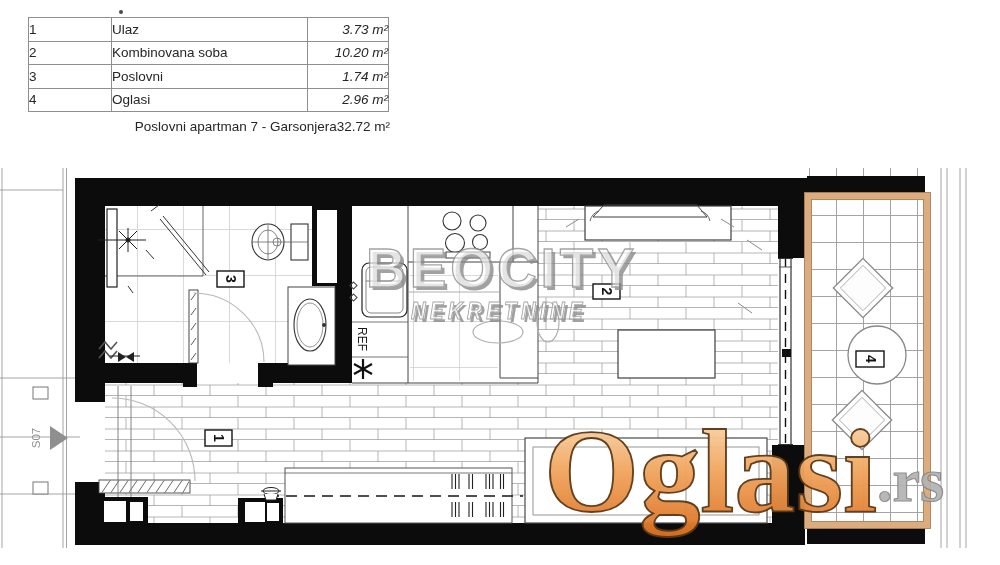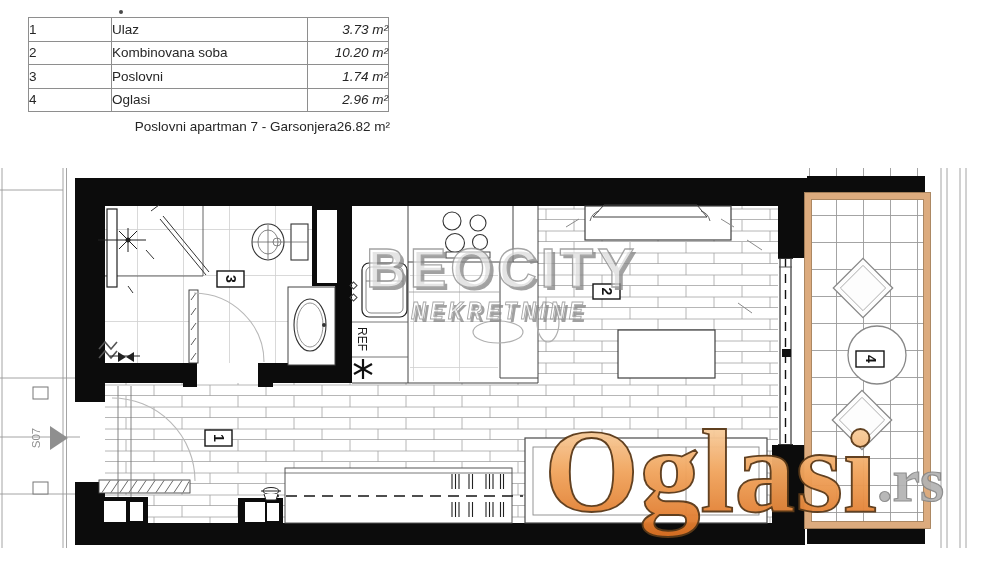--- a/index.html
+++ b/index.html
@@ -48,21 +48,21 @@
       </tr>
       <tr>
         <td class="td-num">4</td>
         <td class="td-name">Oglasi</td>
         <td class="td-area">2.96 m²</td>
       </tr>
     </tbody>
   </table>
   <div class="legend-total">
     <span>Poslovni apartman 7 - Garsonjera</span>
-    <span>26.82 m²</span>
+    <span>32.72 m²</span>
   </div>
 
   <svg width="1000" height="565" viewBox="0 0 1000 565">
     <defs>
       <pattern id="planks" width="56" height="22" patternUnits="userSpaceOnUse">
         <path d="M0 11 H56 M0 21.5 H56 M14 0 V11 M42 11 V22" stroke="#a3a3a3" stroke-width="0.8" fill="none"></path>
       </pattern>
       <pattern id="tgrid" width="27" height="27" patternUnits="userSpaceOnUse">
         <path d="M26.5 0 V27 M0 26.5 H27" stroke="#9a9a9a" stroke-width="0.9" fill="none"></path>
       </pattern>

